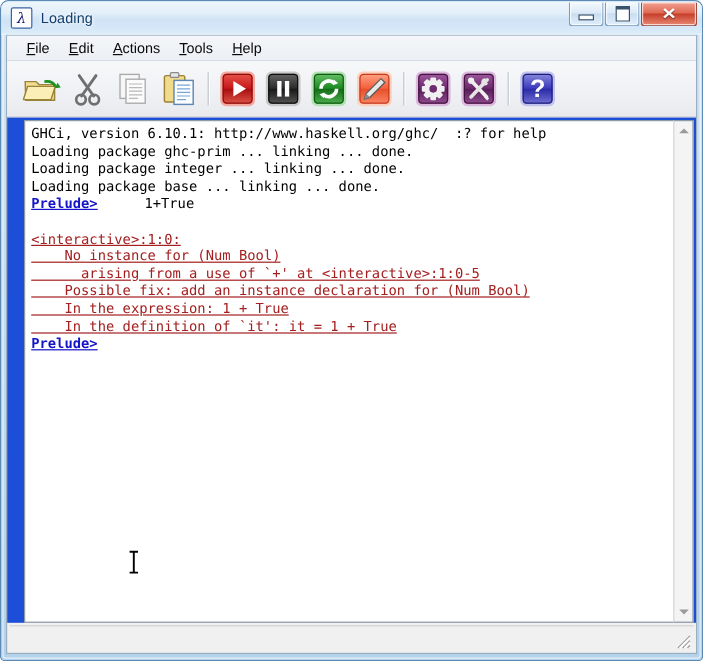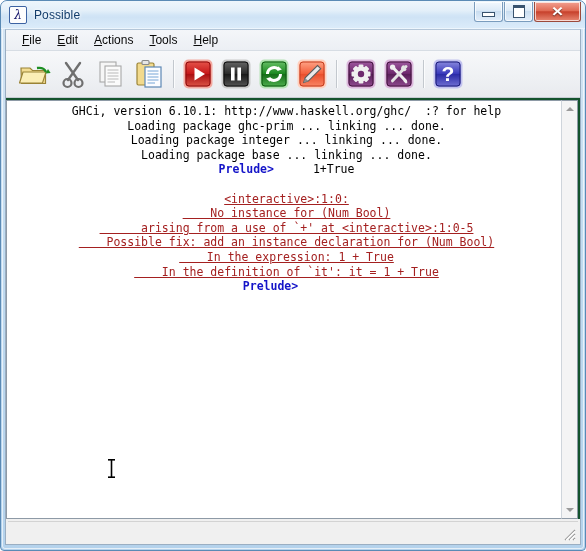--- a/index.html
+++ b/index.html
@@ -127,21 +127,20 @@
     left: 4px;
     right: 4px;
     top: 28px;
     bottom: 5px;
     background: #f0f0f0;
     border: 1px solid #9aaec2;
     border-top: 1px solid #b4c6d8;
     box-sizing: border-box;
     display: flex;
     flex-direction: column;
-    text-align: center;
   }
 
   
   #menu-bar {
     height: 20px;
     background: linear-gradient(to bottom, #f4f6f9 0%, #eceff4 100%);
     display: flex;
     align-items: center;
     padding-left: 9px;
     border-bottom: 1px solid #d7dde4;
@@ -181,22 +180,22 @@
     box-shadow: 1px 0 0 #fbfcfd;
     margin: 0 5px;
     flex: 0 0 auto;
   }
   .tb-icon { display: block; }
 
   
   #console-wrap {
     flex: 1 1 auto;
     position: relative;
-    background: #14532d;
-    padding: 2px 2px 0 0;
+    background: #1d4ed8;
+    padding: 2px 2px 0 14px;
     box-sizing: border-box;
     display: flex;
     min-height: 0;
   }
   #console {
     flex: 1 1 auto;
     background: #ffffff;
     border: 1px solid #8e9aa6;
     border-right: none;
     box-sizing: border-box;
@@ -205,21 +204,21 @@
     padding: 3px 0 0 5px;
   }
   #console-text {
     font-family: "DejaVu Sans Mono", monospace;
     font-size: 11.5px;
     line-height: 14.6px;
     color: #000000;
     white-space: pre;
     margin: 0;
   }
-  .ln-prompt { color: #1414c8; font-weight: bold; }
+  .ln-prompt { color: #1414c8; font-weight: bold; text-decoration: underline; }
   .ln-prompt-rest { color: #000000; font-weight: normal; margin-left: 32px; }
   .ln-error { color: #a42020; text-decoration: underline; }
 
   
   #vscroll {
     width: 17px;
     flex: 0 0 auto;
     background: #f4f4f4;
     border: 1px solid #8e9aa6;
     border-left: 1px solid #cfd5db;
@@ -288,21 +287,21 @@
 </head>
 <body>
 
 <div id="app-window">
   <div id="frame-inner-glow"></div>
 
   <div id="title-bar">
     <div class="app-icon">
       <span>λ</span>
     </div>
-    <div id="window-title">Possible</div>
+    <div id="window-title">Loading</div>
 
     <div id="window-buttons">
       <div class="win-btn">
         <div class="glyph-min"></div>
       </div>
       <div class="win-btn">
         <div class="glyph-max"></div>
       </div>
       <div class="win-btn close">
         <div class="glyph-close">✕</div>

